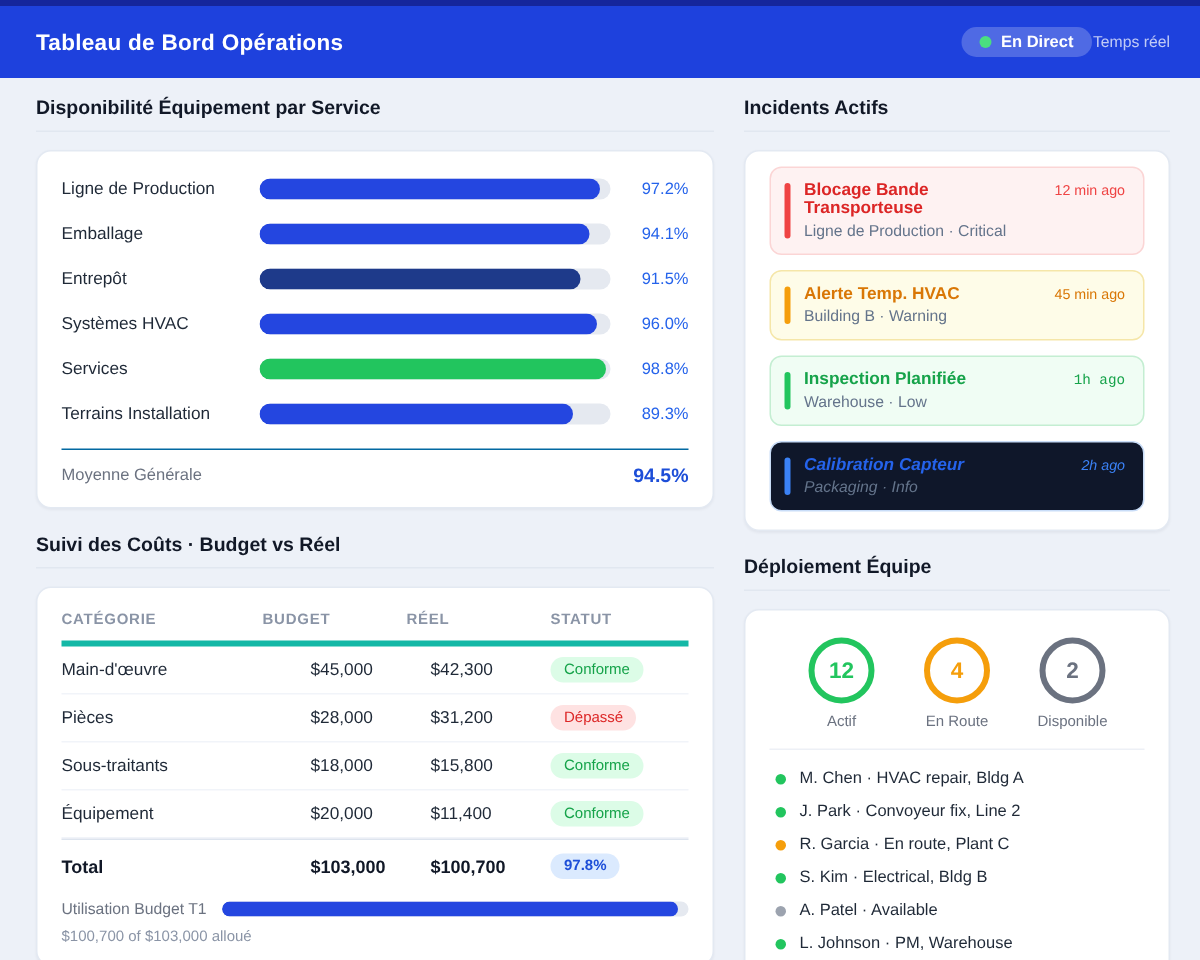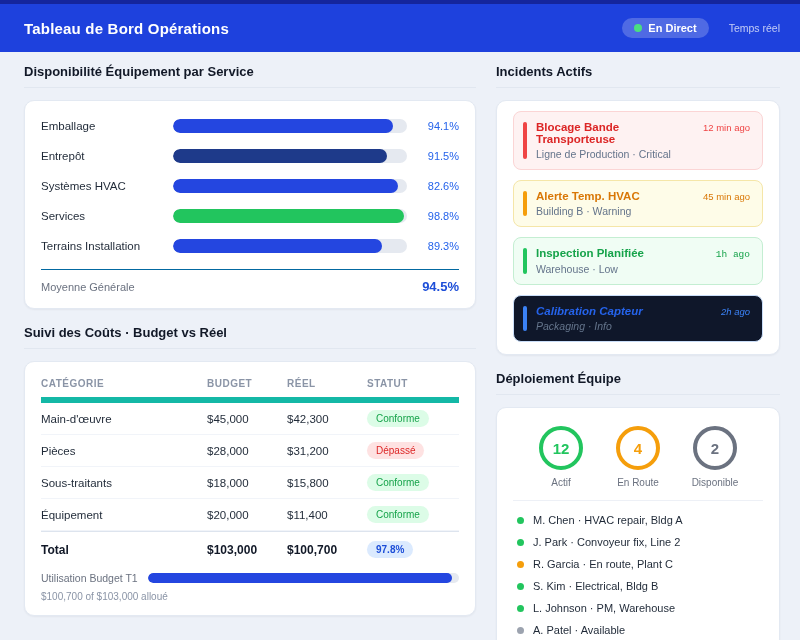--- a/index.html
+++ b/index.html
@@ -7,21 +7,21 @@
   body { font-family: "Liberation Sans", "DejaVu Sans", sans-serif; }
   .app { width: 800px; height: 640px; background: #edf1f8; overflow: hidden; position: relative; }
 
   
   .topbar {
     height: 52px; background: #1e41dd; border-top: 4px solid #15259c;
     display: flex; align-items: center; justify-content: space-between;
     padding: 0 20px 0 24px;
   }
   .topbar h1 { color: #ffffff; font-size: 15px; font-weight: 700; letter-spacing: .2px; }
-  .topbar-right { display: flex; align-items: center; gap: 20px; }
+  .topbar-right { display: flex; align-items: center; gap: 1px; }
   .live-pill {
     display: flex; align-items: center; gap: 6px;
     background: rgba(255,255,255,.22); border-radius: 999px;
     padding: 4px 12px; cursor: pointer;
   }
   .live-dot { width: 8px; height: 8px; border-radius: 50%; background: #4ade80; }
   .live-pill span.lbl { color: #ffffff; font-size: 11px; font-weight: 700; }
   .live-caption { color: rgba(255,255,255,.72); font-size: 10.5px; }
 
   
@@ -44,21 +44,21 @@
   .avail-pct { width: 42px; text-align: right; font-size: 11px; color: #2563eb; flex: none; }
   .avail-footer {
     border-top: 1px solid #0369a1; margin-top: 8px; padding: 9px 0 4px;
     display: flex; justify-content: space-between; align-items: center;
     font-size: 11px; color: #6b7280;
   }
   .avail-footer .avg { color: #1d4ed8; font-weight: 700; font-size: 13px; }
 
   
   .tbl-row { display: grid; grid-template-columns: 1fr 80px 80px 92px; align-items: center; }
-  .tbl-head { padding: 6px 0 8px; border-bottom: 6px solid #14b8a6; }
+  .tbl-head { padding: 6px 0 8px; border-bottom: 4px solid #14b8a6; gap: 16px; }
   .tbl-head span { font-size: 10px; color: #8a94a6; font-weight: 700; letter-spacing: .5px; }
   .tbl-data { padding: 7px 0; border-bottom: 1px solid #f1f4f9; font-size: 11.5px; color: #1f2937; }
   .tbl-total { padding: 9px 0 8px; border-bottom: none; border-top: 1px solid #dde4ee; font-weight: 700; font-size: 12px; color: #111827; }
   .tbl-data:nth-last-of-type(2) { border-bottom: none; }
   .badge { display: inline-block; font-size: 10px; padding: 3px 9px; border-radius: 10px; font-weight: 400; }
   .badge-ok   { background: #dcfce7; color: #16a34a; }
   .badge-over { background: #fee2e2; color: #dc2626; }
   .badge-info { background: #dbeafe; color: #1d4ed8; font-weight: 700; }
   .util-row { display: flex; align-items: center; gap: 10px; margin-top: 6px; }
   .util-label { font-size: 10.5px; color: #6b7280; white-space: nowrap; }
@@ -115,39 +115,46 @@
     </div>
   </header>
 
   <main class="content">
 
     <section>
       <h2 class="section-title">Disponibilité Équipement par Service</h2>
 
       <div class="card">
         <div class="avail-row">
+          <span class="avail-label">Ligne de Production</span>
+          <div class="bar-track">
+            <div class="bar-fill" style="width: 97.2%; background: rgb(36, 70, 224);"></div>
+          </div>
+          <span class="avail-pct">97.2%</span>
+        </div>
+        <div class="avail-row">
           <span class="avail-label">Emballage</span>
           <div class="bar-track">
             <div class="bar-fill" style="width: 94.1%; background: rgb(36, 70, 224);"></div>
           </div>
           <span class="avail-pct">94.1%</span>
         </div>
         <div class="avail-row">
           <span class="avail-label">Entrepôt</span>
           <div class="bar-track">
             <div class="bar-fill" style="width: 91.5%; background: rgb(30, 58, 138);"></div>
           </div>
           <span class="avail-pct">91.5%</span>
         </div>
         <div class="avail-row">
           <span class="avail-label">Systèmes HVAC</span>
           <div class="bar-track">
             <div class="bar-fill" style="width: 96%; background: rgb(36, 70, 224);"></div>
           </div>
-          <span class="avail-pct">82.6%</span>
+          <span class="avail-pct">96.0%</span>
         </div>
         <div class="avail-row">
           <span class="avail-label">Services</span>
           <div class="bar-track">
             <div class="bar-fill" style="width: 98.8%; background: rgb(34, 197, 94);"></div>
           </div>
           <span class="avail-pct">98.8%</span>
         </div>
         <div class="avail-row">
           <span class="avail-label">Terrains Installation</span>
@@ -282,24 +289,24 @@
         </div>
         <div class="member">
           <span class="dot" style="background: rgb(245, 158, 11);"></span>
           <span>R. Garcia · En route, Plant C</span>
         </div>
         <div class="member">
           <span class="dot" style="background: rgb(34, 197, 94);"></span>
           <span>S. Kim · Electrical, Bldg B</span>
         </div>
         <div class="member">
+          <span class="dot" style="background: rgb(156, 163, 175);"></span>
+          <span>A. Patel · Available</span>
+        </div>
+        <div class="member">
           <span class="dot" style="background: rgb(34, 197, 94);"></span>
           <span>L. Johnson · PM, Warehouse</span>
         </div>
-        <div class="member">
-          <span class="dot" style="background: rgb(156, 163, 175);"></span>
-          <span>A. Patel · Available</span>
-        </div>
       </div>
     </aside>
 
   </main>
 </div>
 
 </body></html>

